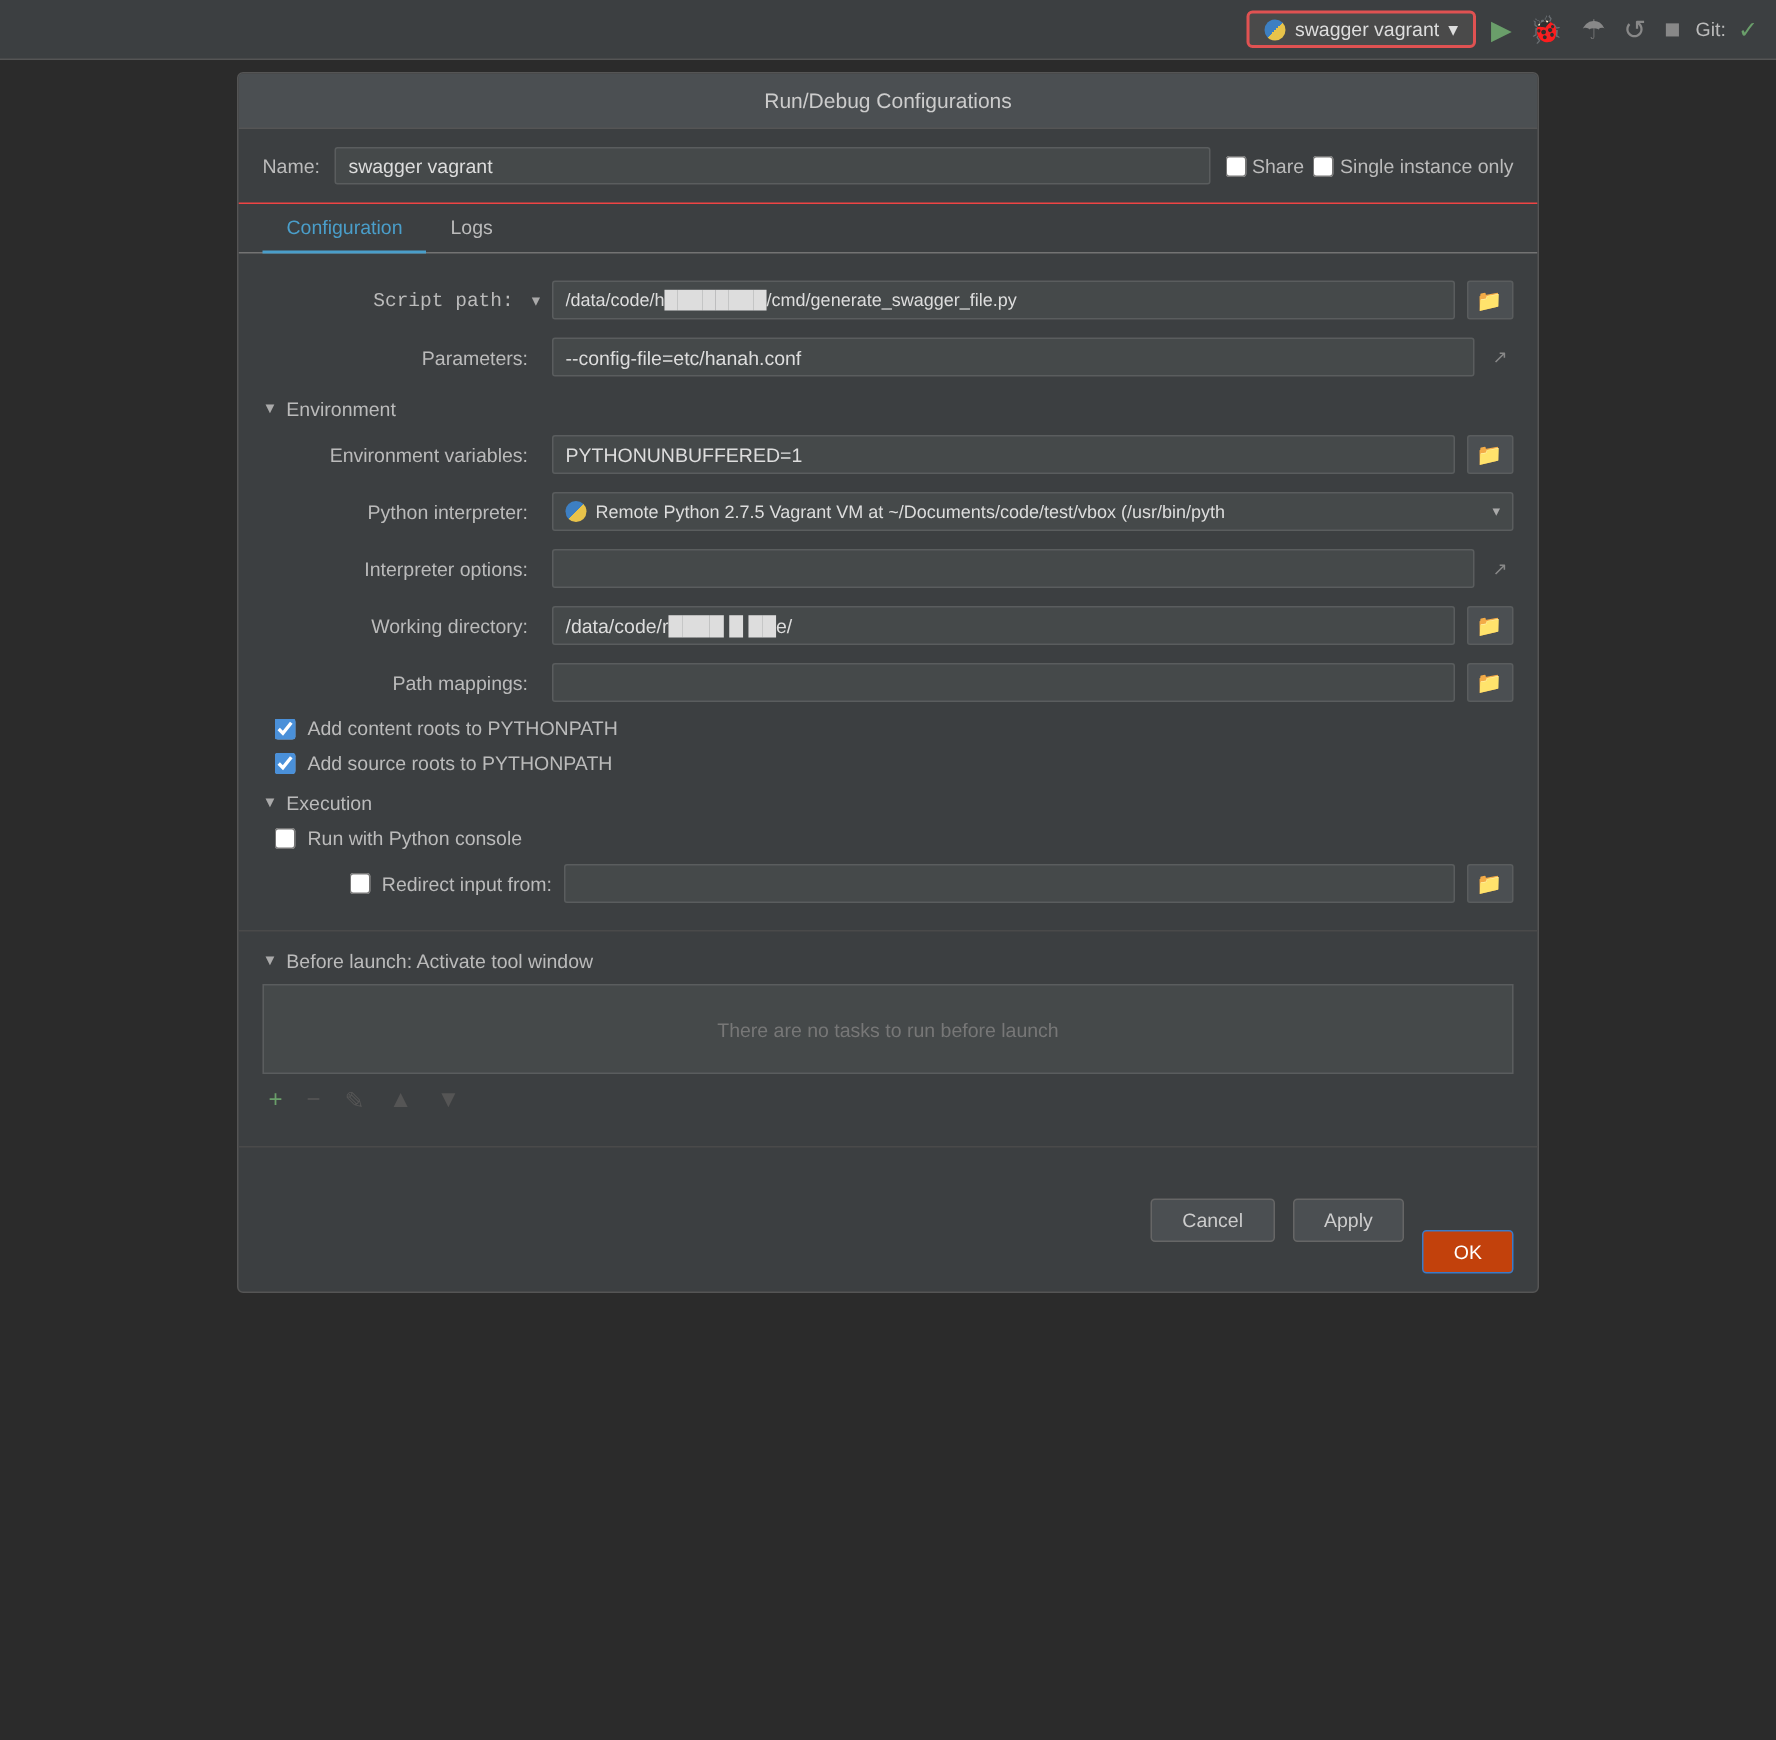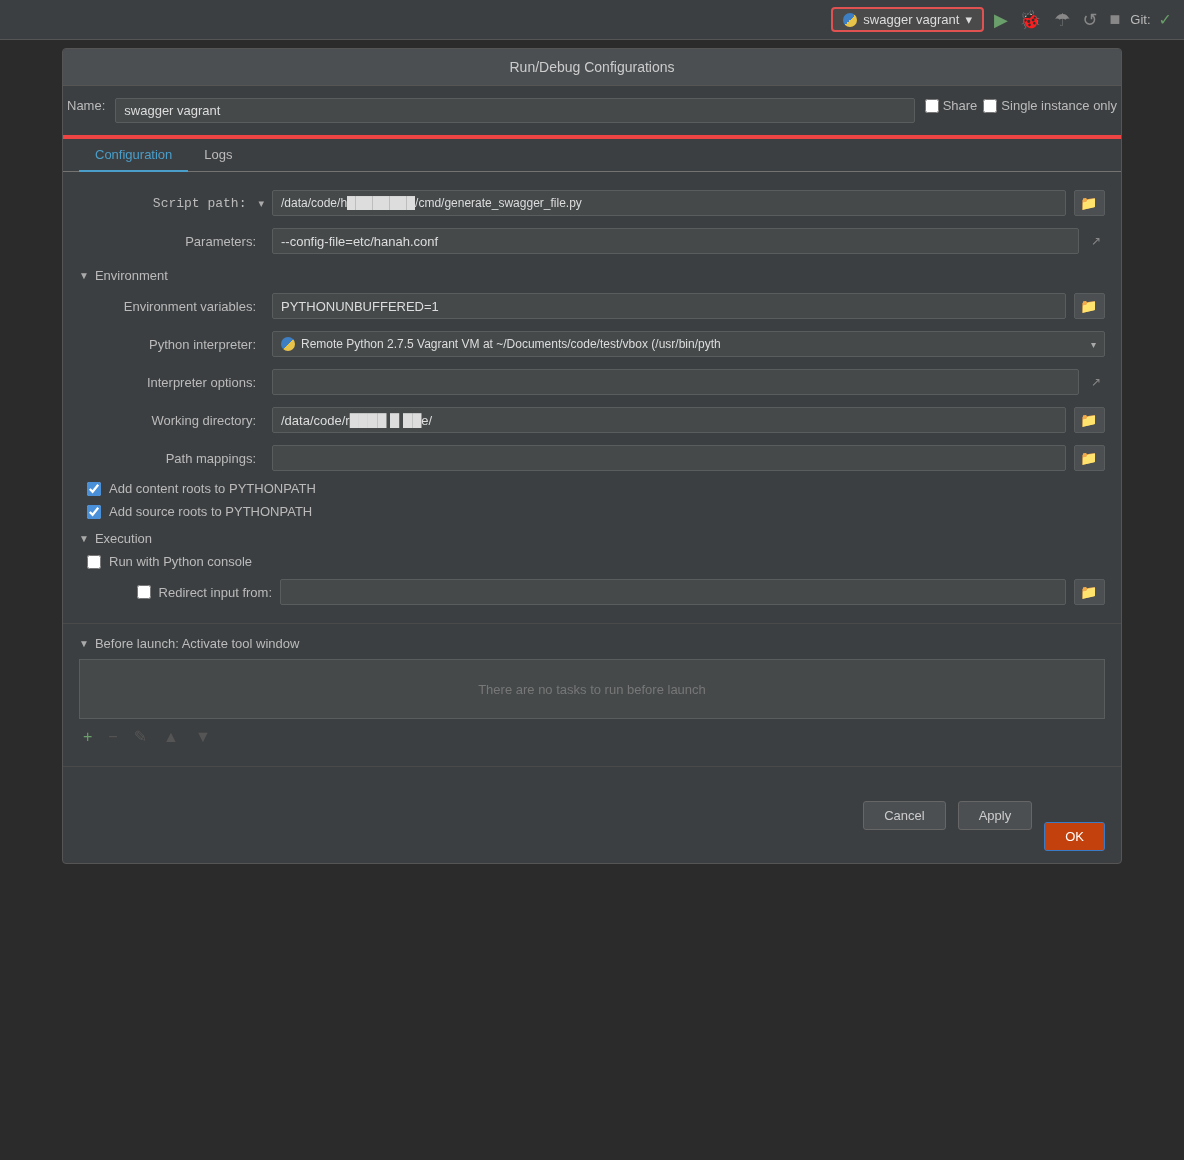--- a/index.html
+++ b/index.html
@@ -50,43 +50,43 @@
       color: #bbb;
       font-size: 13px;
     }
     .git-check {
       color: #6a9e6a;
       font-size: 16px;
     }
 
     
     .dialog {
-      width: 1060px;
+      width: 868px;
       background: #3c3f41;
       border: 1px solid #555;
       border-radius: 4px;
       margin-top: 8px;
       overflow: hidden;
     }
     .dialog-title {
       background: #4b4f52;
       padding: 10px 16px;
       font-size: 14px;
       color: #ccc;
       border-bottom: 1px solid #555;
       text-align: center;
     }
 
     
     .name-row {
       display: flex;
-      align-items: flex-start;
-      padding: 12px 4px;
+      align-items: center;
+      padding: 12px 16px;
       gap: 10px;
-      border-bottom: 4px solid #ef4444;
+      border-bottom: 1px solid #ef4444;
     }
     .name-label {
       color: #bbb;
       font-size: 13px;
       white-space: nowrap;
     }
     .name-input {
       flex: 1;
       background: #45494a;
       border: 1px solid #5a5d5e;

